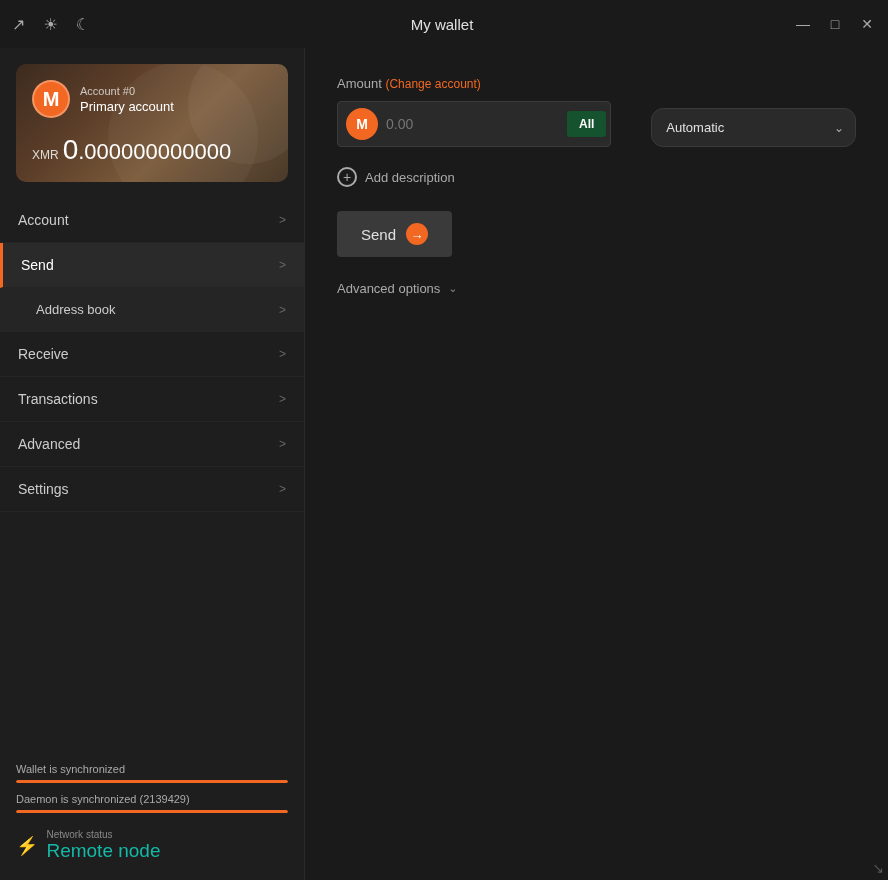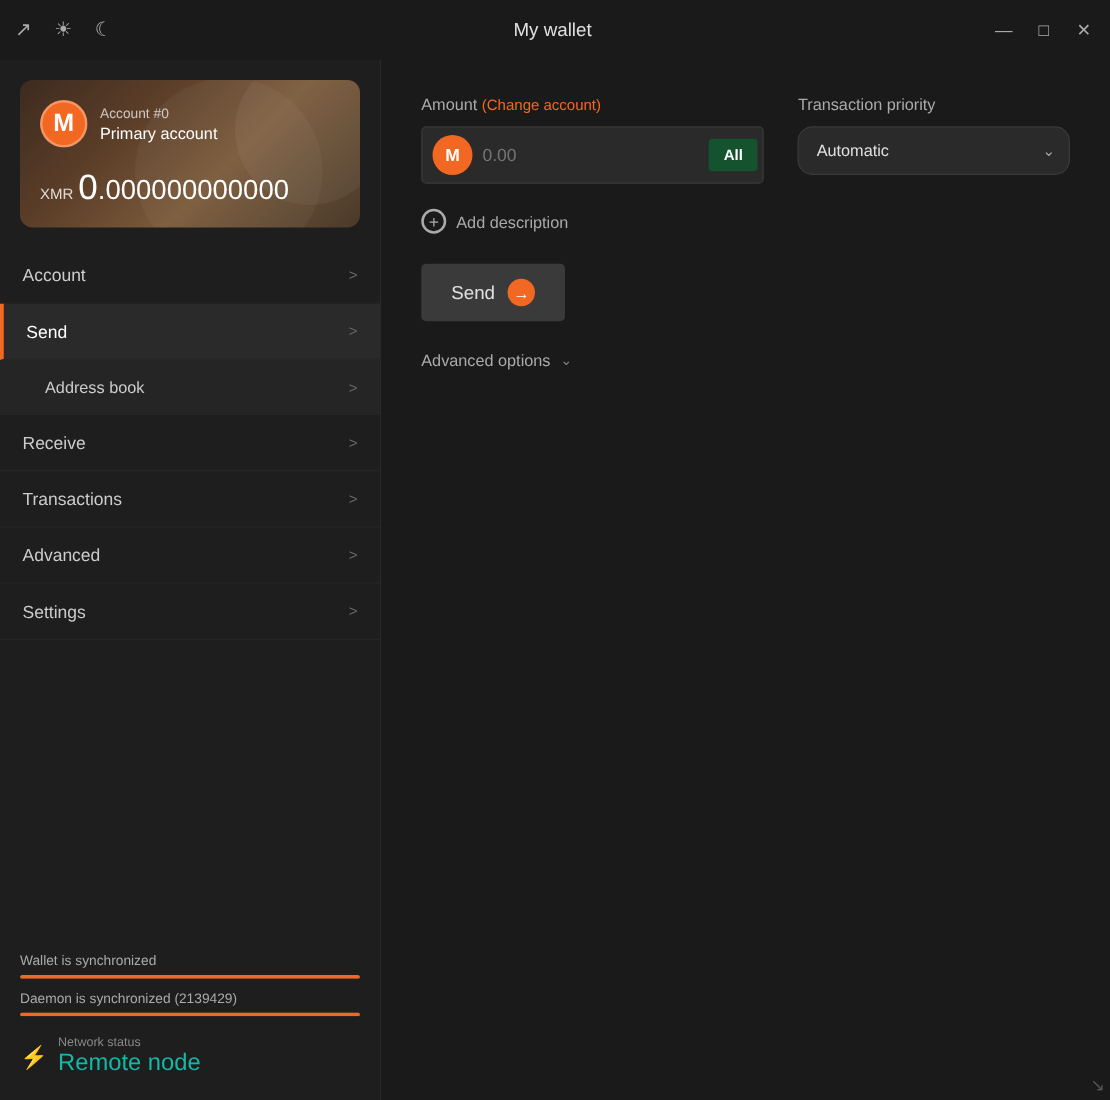--- a/index.html
+++ b/index.html
@@ -259,23 +259,23 @@
       border: none;
       border-radius: 3px;
       padding: 5px 8px;
       cursor: pointer;
       color: #aaa;
       font-size: 14px;
     }
 
     .amount-row {
       display: flex;
-      gap: 27px;
+      gap: 40px;
       margin-bottom: 20px;
-      align-items: flex-start;
+      align-items: flex-end;
     }
     .amount-section { flex: 1; }
     .priority-section { flex: 1; }
 
     .amount-label {
       font-size: 13px;
       color: #aaa;
       margin-bottom: 10px;
     }
     .change-account {
@@ -520,21 +520,20 @@
           <span>Amount</span>
           <span class="change-account"> (Change account)</span>
         </div>
         <div class="amount-input-wrap">
           <div class="amount-logo">M</div>
           <input class="amount-input" type="text" placeholder="0.00" style="">
           <button class="all-btn">All</button>
         </div>
       </div>
       <div class="priority-section">
-        <div class="priority-label">Transaction priority</div>
         <div class="priority-select-wrap">
           <select class="priority-select">
             <option>Automatic</option>
             <option>Slow</option>
             <option>Normal</option>
             <option>Fast</option>
           </select>
           <span class="priority-chevron">⌄</span>
         </div>
       </div>

